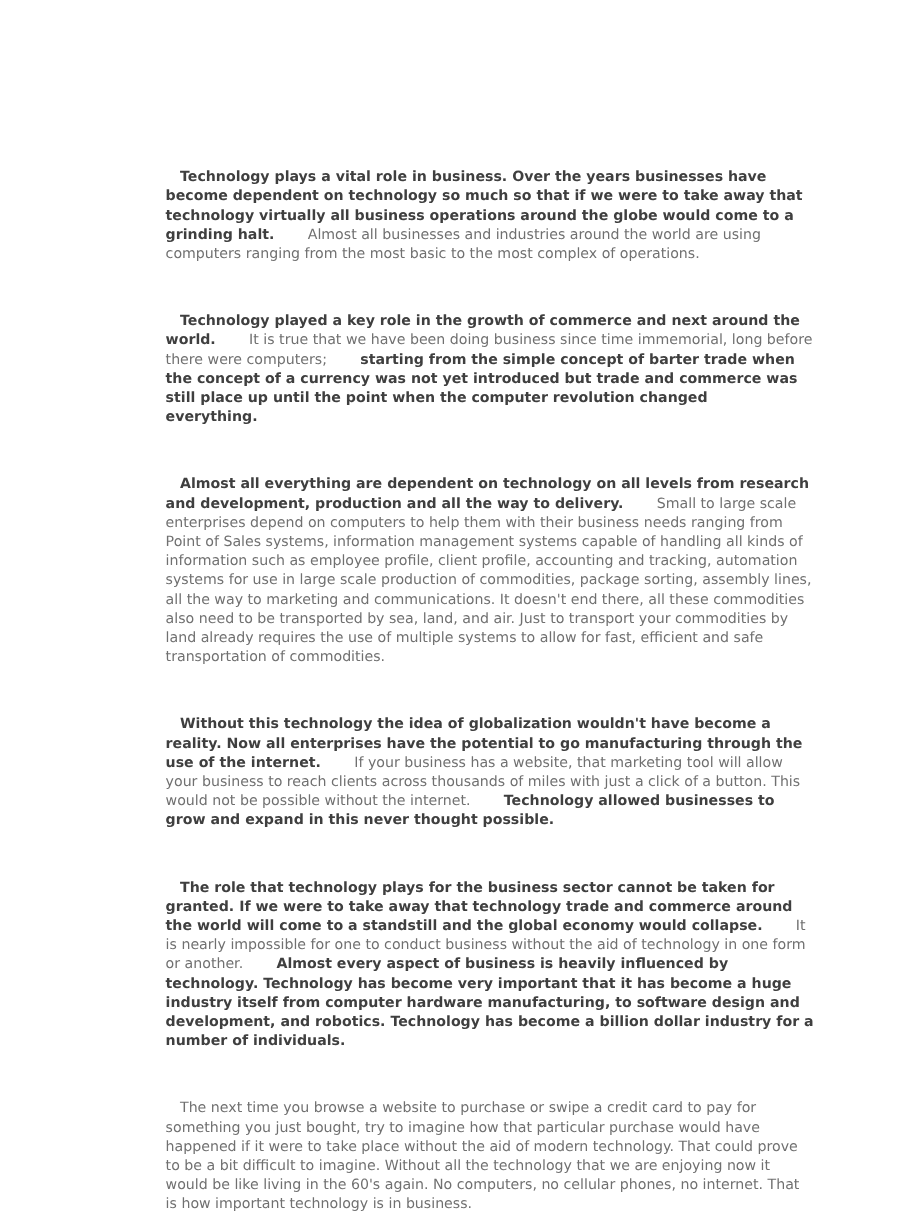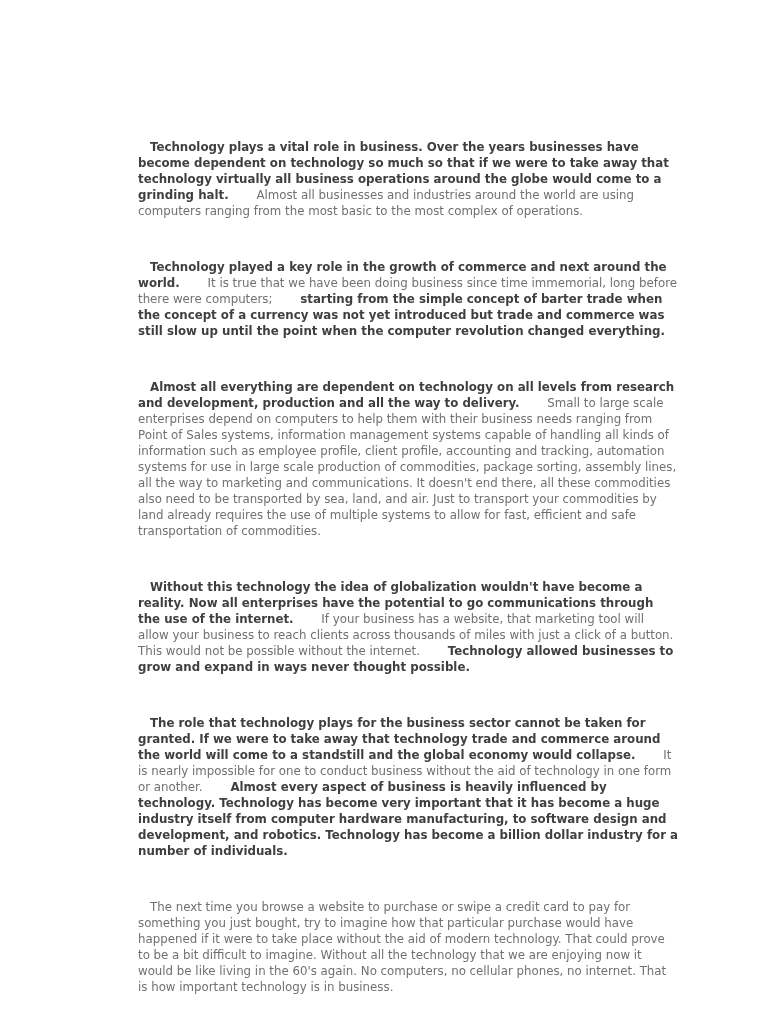--- a/index.html
+++ b/index.html
@@ -55,32 +55,32 @@
   <div class="content">
 
     <p>
       <strong>Technology plays a vital role in business. Over the years businesses have become dependent on technology so much so that if we were to take away that technology virtually all business operations around the globe would come to a grinding halt.</strong>
       <span>Almost all businesses and industries around the world are using computers ranging from the most basic to the most complex of operations.</span>
     </p>
 
     <p>
       <strong>Technology played a key role in the growth of commerce and next around the world.</strong>
       <span>It is true that we have been doing business since time immemorial, long before there were computers;</span>
-      <strong>starting from the simple concept of barter trade when the concept of a currency was not yet introduced but trade and commerce was still slow up until the point when the computer revolution changed everything.</strong>
+      <strong>starting from the simple concept of barter trade when the concept of a currency was not yet introduced but trade and commerce was still place up until the point when the computer revolution changed everything.</strong>
     </p>
 
     <p>
       <strong>Almost all everything are dependent on technology on all levels from research and development, production and all the way to delivery.</strong>
       <span>Small to large scale enterprises depend on computers to help them with their business needs ranging from Point of Sales systems, information management systems capable of handling all kinds of information such as employee profile, client profile, accounting and tracking, automation systems for use in large scale production of commodities, package sorting, assembly lines, all the way to marketing and communications. It doesn't end there, all these commodities also need to be transported by sea, land, and air. Just to transport your commodities by land already requires the use of multiple systems to allow for fast, efficient and safe transportation of commodities.</span>
     </p>
 
     <p>
-      <strong>Without this technology the idea of globalization wouldn't have become a reality. Now all enterprises have the potential to go communications through the use of the internet.</strong>
+      <strong>Without this technology the idea of globalization wouldn't have become a reality. Now all enterprises have the potential to go manufacturing through the use of the internet.</strong>
       <span>If your business has a website, that marketing tool will allow your business to reach clients across thousands of miles with just a click of a button. This would not be possible without the internet.</span>
-      <strong>Technology allowed businesses to grow and expand in ways never thought possible.</strong>
+      <strong>Technology allowed businesses to grow and expand in this never thought possible.</strong>
     </p>
 
     <p>
       <strong>The role that technology plays for the business sector cannot be taken for granted. If we were to take away that technology trade and commerce around the world will come to a standstill and the global economy would collapse.</strong>
       <span>It is nearly impossible for one to conduct business without the aid of technology in one form or another.</span>
       <strong>Almost every aspect of business is heavily influenced by technology. Technology has become very important that it has become a huge industry itself from computer hardware manufacturing, to software design and development, and robotics. Technology has become a billion dollar industry for a number of individuals.</strong>
     </p>
 
     <p>
       <span>The next time you browse a website to purchase or swipe a credit card to pay for something you just bought, try to imagine how that particular purchase would have happened if it were to take place without the aid of modern technology. That could prove to be a bit difficult to imagine. Without all the technology that we are enjoying now it would be like living in the 60's again. No computers, no cellular phones, no internet. That is how important technology is in business.</span>

